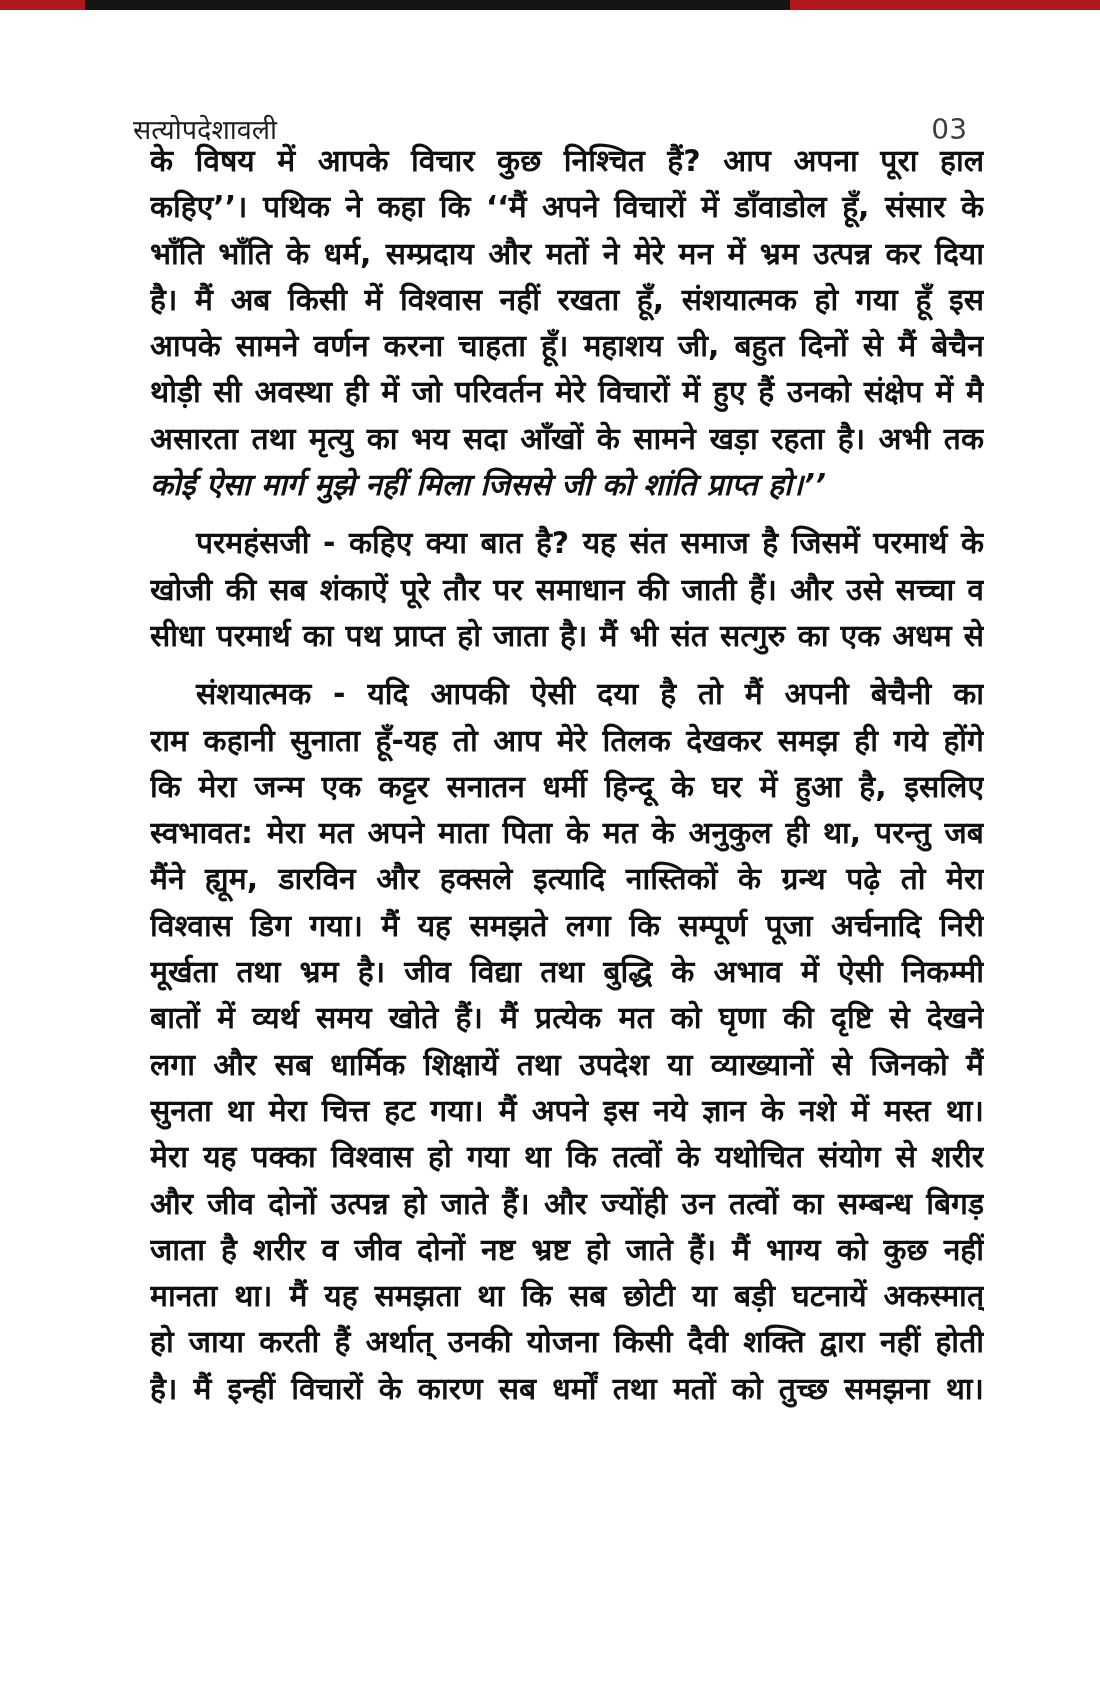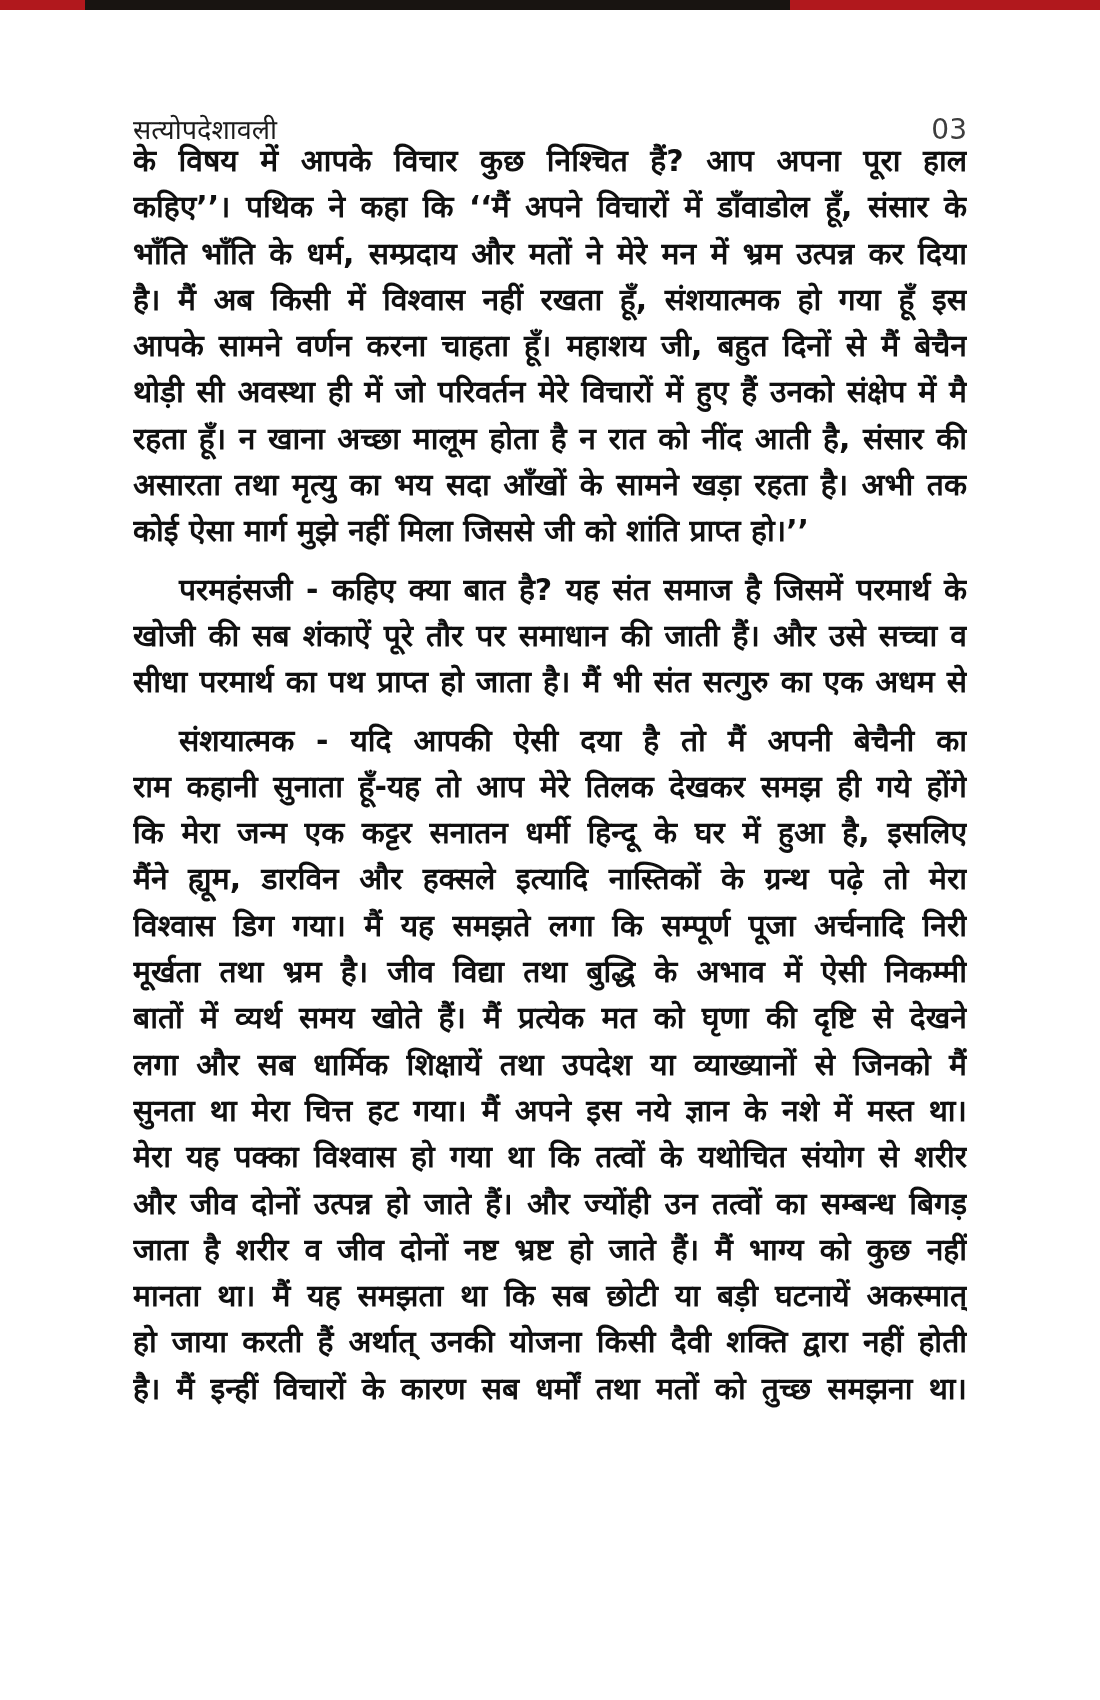--- a/index.html
+++ b/index.html
@@ -39,38 +39,39 @@
   }
   .page-number {
     font-size: 28px;
     font-weight: 400;
     color: #3d3d3d;
     margin-top: 27px;
   }
   .text-body {
     position: absolute;
     top: 138px;
-    left: 133px;
+    left: 150px;
     width: 834px;
     color: #101010;
   }
   .para { margin: 0 0 12px 0; }
   .line {
     font-size: 30px;
     font-weight: 700;
     line-height: 46.3px;
     text-align: justify;
     text-align-last: justify;
     overflow: hidden;
     white-space: nowrap;
   }
   .para.indented .line:first-child { text-indent: 46px; }
   .para.align-last-left .line.para-end {
     text-align: center;
     text-align-last: left;
+    font-style: italic;
   }
 </style>
 </head>
 <body>
 
 <div class="page">
 
   <div class="top-strip">
     <div class="seg seg-red-left"></div>
     <div class="seg seg-black-mid"></div>
@@ -83,33 +84,33 @@
   </div>
 
   <div class="text-body">
       <div class="para align-last-left">
         <div class="line">के विषय में आपके विचार कुछ निश्चित हैं? आप अपना पूरा हाल</div>
         <div class="line">कहिए’’। पथिक ने कहा कि ‘‘मैं अपने विचारों में डाँवाडोल हूँ, संसार के</div>
         <div class="line">भाँति भाँति के धर्म, सम्प्रदाय और मतों ने मेरे मन में भ्रम उत्पन्न कर दिया</div>
         <div class="line">है। मैं अब किसी में विश्वास नहीं रखता हूँ, संशयात्मक हो गया हूँ इस</div>
         <div class="line">आपके सामने वर्णन करना चाहता हूँ। महाशय जी, बहुत दिनों से मैं बेचैन</div>
         <div class="line">थोड़ी सी अवस्था ही में जो परिवर्तन मेरे विचारों में हुए हैं उनको संक्षेप में मै</div>
-        <div class="line">रहता हूँ। न खाना अच्छा मालूम होता है न रात को नींद आती है, संसार की</div>
         <div class="line">असारता तथा मृत्यु का भय सदा आँखों के सामने खड़ा रहता है। अभी तक</div>
         <div class="line para-end">कोई ऐसा मार्ग मुझे नहीं मिला जिससे जी को शांति प्राप्त हो।’’</div>
       </div>
       <div class="para indented align-last-left">
         <div class="line">परमहंसजी - कहिए क्या बात है? यह संत समाज है जिसमें परमार्थ के</div>
         <div class="line">खोजी की सब शंकाऐं पूरे तौर पर समाधान की जाती हैं। और उसे सच्चा व</div>
         <div class="line">सीधा परमार्थ का पथ प्राप्त हो जाता है। मैं भी संत सत्गुरु का एक अधम से</div>
       </div>
       <div class="para indented">
         <div class="line">संशयात्मक - यदि आपकी ऐसी दया है तो मैं अपनी बेचैनी का</div>
         <div class="line">राम कहानी सुनाता हूँ-यह तो आप मेरे तिलक देखकर समझ ही गये होंगे</div>
         <div class="line">कि मेरा जन्म एक कट्टर सनातन धर्मी हिन्दू के घर में हुआ है, इसलिए</div>
+        <div class="line">स्वभावत: मेरा मत अपने माता पिता के मत के अनुकुल ही था, परन्तु जब</div>
         <div class="line">मैंने ह्यूम, डारविन और हक्सले इत्यादि नास्तिकों के ग्रन्थ पढ़े तो मेरा</div>
         <div class="line">विश्वास डिग गया। मैं यह समझते लगा कि सम्पूर्ण पूजा अर्चनादि निरी</div>
         <div class="line">मूर्खता तथा भ्रम है। जीव विद्या तथा बुद्धि के अभाव में ऐसी निकम्मी</div>
         <div class="line">बातों में व्यर्थ समय खोते हैं। मैं प्रत्येक मत को घृणा की दृष्टि से देखने</div>
         <div class="line">लगा और सब धार्मिक शिक्षायें तथा उपदेश या व्याख्यानों से जिनको मैं</div>
         <div class="line">सुनता था मेरा चित्त हट गया। मैं अपने इस नये ज्ञान के नशे में मस्त था।</div>
         <div class="line">मेरा यह पक्का विश्वास हो गया था कि तत्वों के यथोचित संयोग से शरीर</div>
         <div class="line">और जीव दोनों उत्पन्न हो जाते हैं। और ज्योंही उन तत्वों का सम्बन्ध बिगड़</div>
         <div class="line">जाता है शरीर व जीव दोनों नष्ट भ्रष्ट हो जाते हैं। मैं भाग्य को कुछ नहीं</div>
         <div class="line">मानता था। मैं यह समझता था कि सब छोटी या बड़ी घटनायें अकस्मात्</div>

